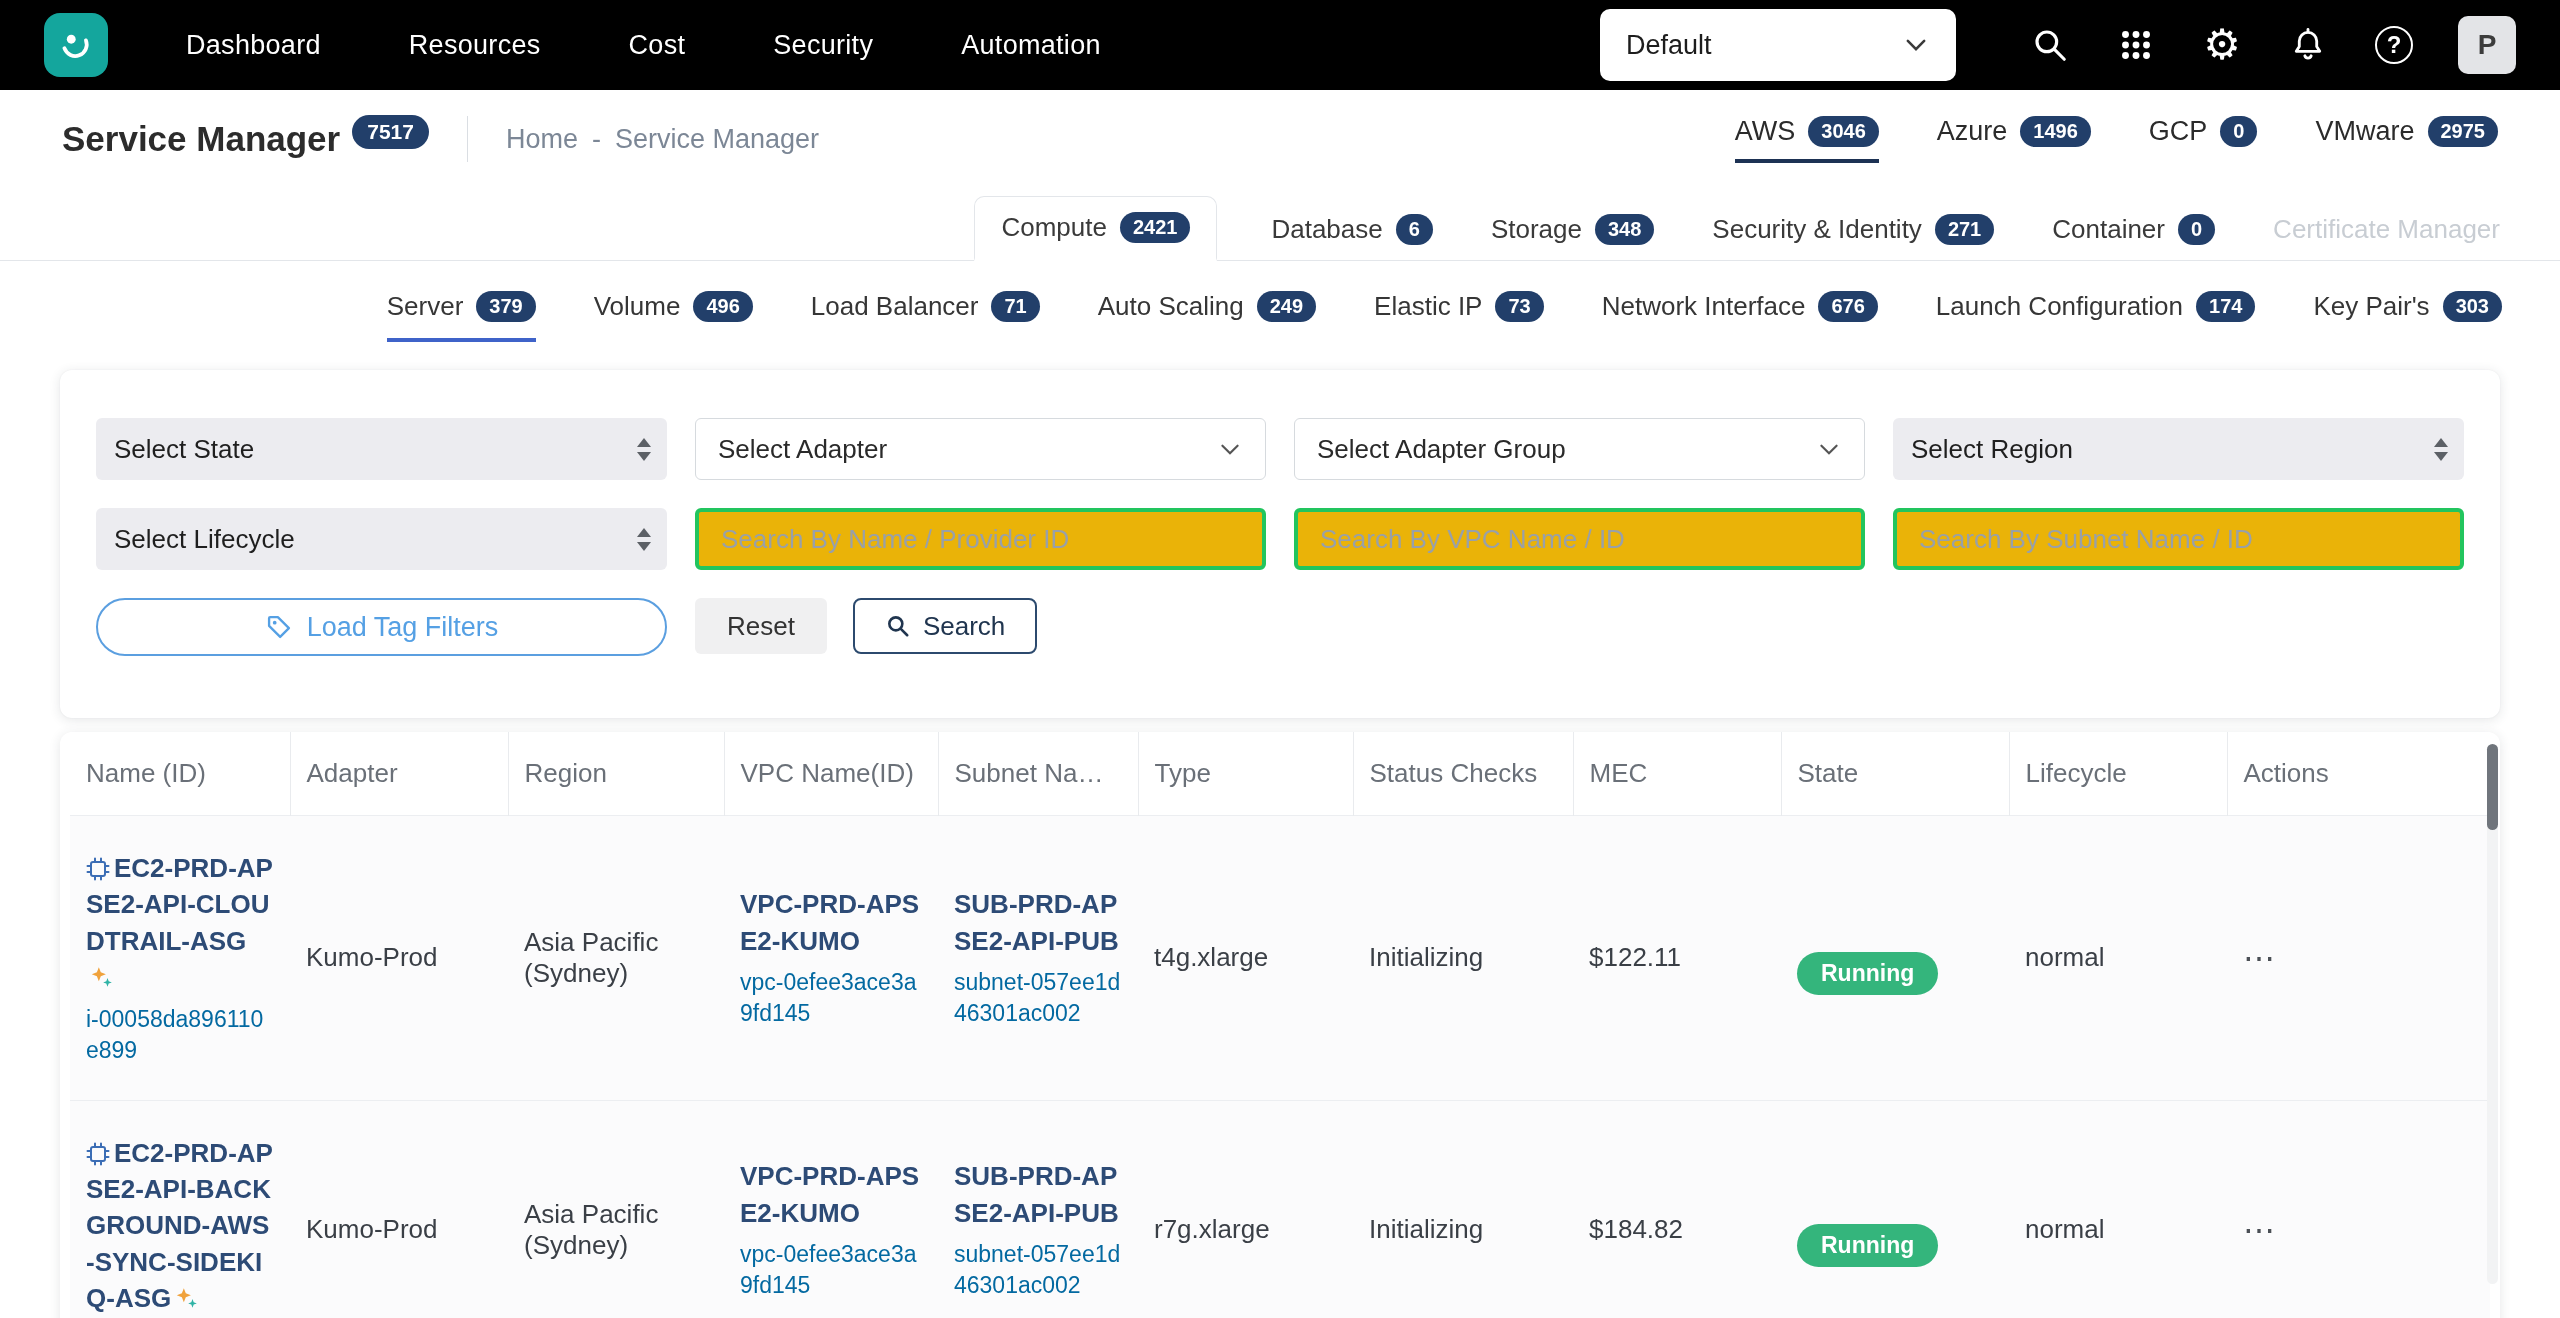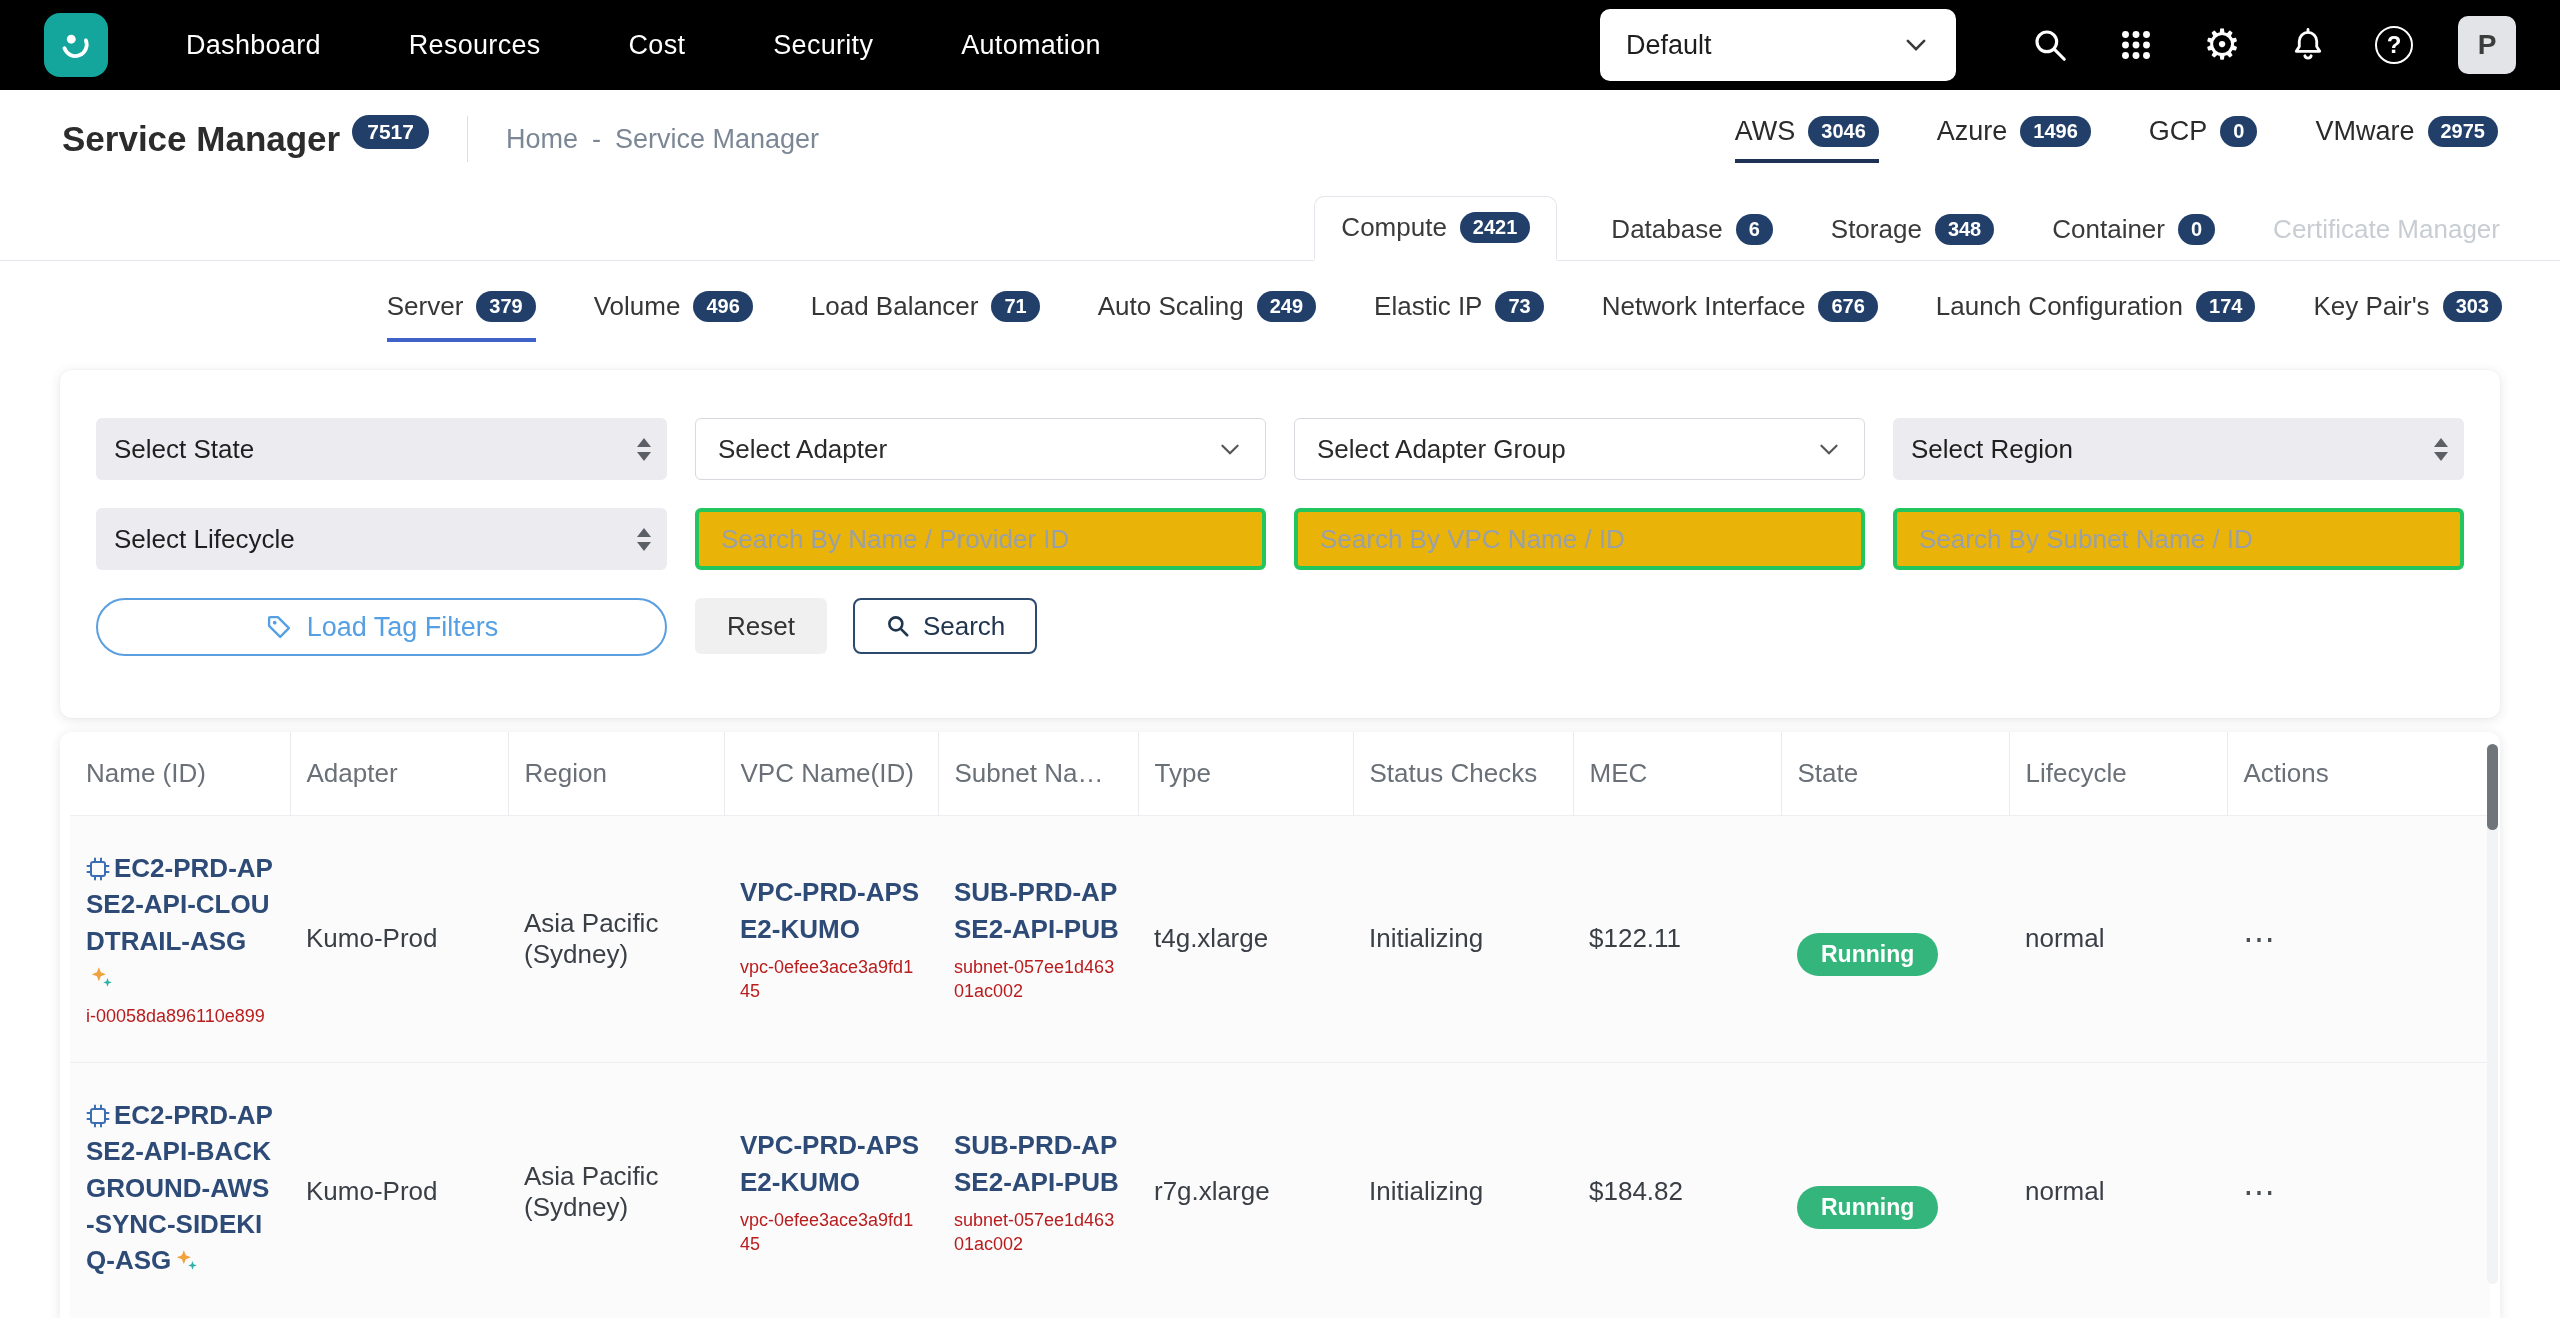--- a/index.html
+++ b/index.html
@@ -86,21 +86,21 @@
   table { width:100%; border-collapse:collapse; table-layout:fixed; }
   thead th { font-size:26px; color:#6a7078; font-weight:400; text-align:left;
     padding:26px 16px; border-left:1px solid #e9ebee; background:#fff; overflow:hidden;
     white-space:nowrap; text-overflow:ellipsis; }
   thead th:first-child { border-left:none; }
   tbody td { font-size:26px; color:#3a3f46; padding:34px 16px; vertical-align:middle;
     border-top:1px solid #ecee f1; border-top:1px solid #eceef1; background:#fbfbfc; }
   .res-name { color:#2d4b76; font-weight:700; word-break:break-all; line-height:1.4; }
   .res-name svg { vertical-align:-4px; margin-right:4px; }
   .sparkle-inline { vertical-align:-4px; margin-left:2px; }
-  .res-id { color:#b91c1c; font-size:18px; word-break:break-all; line-height:1.35; margin-top:8px; font-weight:400; }
+  .res-id { color:#0369a1; font-size:23px; word-break:break-all; line-height:1.35; margin-top:8px; font-weight:400; }
   .cell-link { color:#2d4b76; font-weight:700; word-break:break-all; line-height:1.4; }
   .state-pill { display:inline-block; background:#34b57c; color:#fff; font-size:23px; font-weight:700;
     border-radius:999px; padding:8px 24px;margin-top:32px; }
   .dots-btn { color:#4a4f55; font-size:32px; letter-spacing:4px; cursor:pointer; }
   .vscrollbar { position:absolute; top:12px; right:2px; width:11px; height:540px;
     background:#f2f3f4; border-radius:6px; }
   .vscroll-thumb { width:11px; height:86px; background:#70757c; border-radius:6px; cursor:pointer; }
 </style>
 </head>
 <body>
@@ -198,20 +198,24 @@
     <span>Compute</span>
     <span class="pill">2421</span>
   </a>
   <a class="cat-tab">
     <span>Database</span>
     <span class="pill">6</span>
   </a>
   <a class="cat-tab">
     <span>Storage</span>
     <span class="pill">348</span>
+  </a>
+  <a class="cat-tab">
+    <span>Security &amp; Identity</span>
+    <span class="pill">271</span>
   </a>
   <a class="cat-tab">
     <span>Container</span>
     <span class="pill">0</span>
   </a>
   <a class="cat-tab disabled">
     <span>Certificate Manager</span>
   </a>
 </nav>
 

